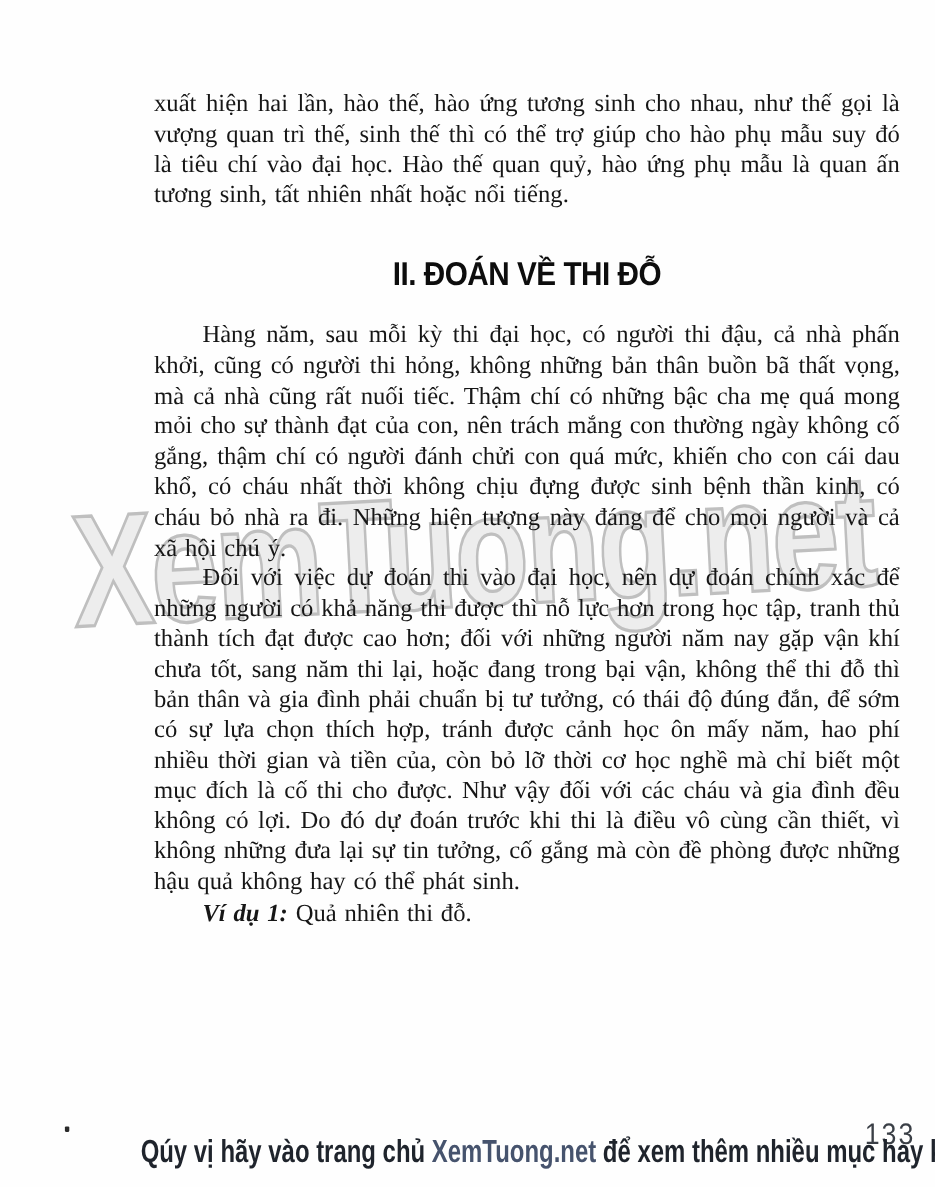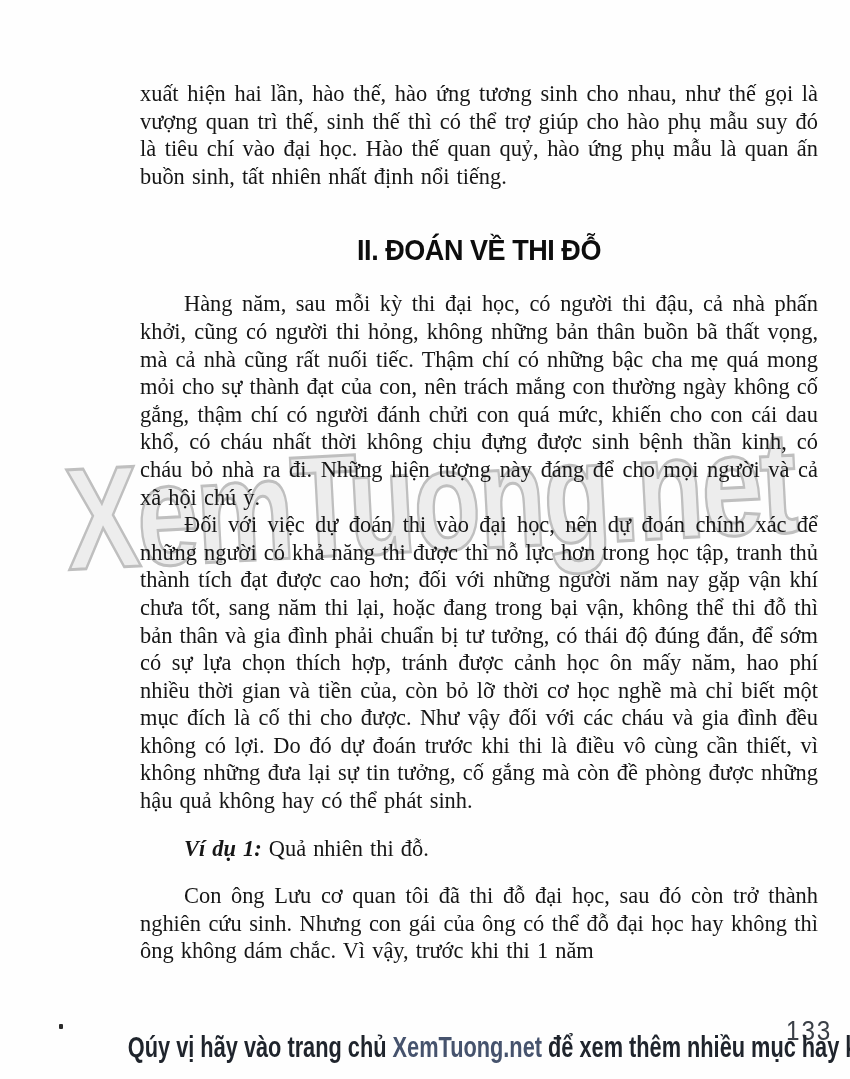--- a/index.html
+++ b/index.html
@@ -52,21 +52,21 @@
     text-align: center;
     font-family: "Liberation Sans", sans-serif;
     font-weight: bold;
     font-size: 30px;
     line-height: 36px;
     letter-spacing: -0.5px;
     transform: scaleX(0.9);
     transform-origin: center;
     color: #0d0d0d;
   }
-  .example { margin: 20px 0; }
+  .example { margin: 1px 0; }
   .example .label { font-weight: bold; font-style: italic; }
   .page-number {
     position: absolute;
     top: 1016px; right: 18px;
     z-index: 1;
     font-family: "Liberation Sans", sans-serif;
     font-size: 27px;
     color: #3a3f46;
     letter-spacing: 2px;
     transform: scaleX(0.9);
@@ -105,34 +105,33 @@
 </style>
 </head>
 <body>
 
 <div class="page">
 
   <div class="watermark">XemTuong.net</div>
 
   <main class="text-block">
 
-    <p class="para">xuất hiện hai lần, hào thế, hào ứng tương sinh cho nhau, như thế gọi là vượng quan trì thế, sinh thế thì có thể trợ giúp cho hào phụ mẫu suy đó là tiêu chí vào đại học. Hào thế quan quỷ, hào ứng phụ mẫu là quan ấn buồn sinh, tất nhiên nhất định nổi tiếng.</p>
+    <p class="para">xuất hiện hai lần, hào thế, hào ứng tương sinh cho nhau, như thế gọi là vượng quan trì thế, sinh thế thì có thể trợ giúp cho hào phụ mẫu suy đó là tiêu chí vào đại học. Hào thế quan quỷ, hào ứng phụ mẫu là quan ấn tương sinh, tất nhiên nhất hoặc nổi tiếng.</p>
 
     <h2 class="heading">II. ĐOÁN VỀ THI ĐỖ</h2>
 
     <p class="para indent">Hàng năm, sau mỗi kỳ thi đại học, có người thi đậu, cả nhà phấn khởi, cũng có người thi hỏng, không những bản thân buồn bã thất vọng, mà cả nhà cũng rất nuối tiếc. Thậm chí có những bậc cha mẹ quá mong mỏi cho sự thành đạt của con, nên trách mắng con thường ngày không cố gắng, thậm chí có người đánh chửi con quá mức, khiến cho con cái dau khổ, có cháu nhất thời không chịu đựng được sinh bệnh thần kinh, có cháu bỏ nhà ra đi. Những hiện tượng này đáng để cho mọi người và cả xã hội chú ý.</p>
 
     <p class="para indent">Đối với việc dự đoán thi vào đại học, nên dự đoán chính xác để những người có khả năng thi được thì nỗ lực hơn trong học tập, tranh thủ thành tích đạt được cao hơn; đối với những người năm nay gặp vận khí chưa tốt, sang năm thi lại, hoặc đang trong bại vận, không thể thi đỗ thì bản thân và gia đình phải chuẩn bị tư tưởng, có thái độ đúng đắn, để sớm có sự lựa chọn thích hợp, tránh được cảnh học ôn mấy năm, hao phí nhiều thời gian và tiền của, còn bỏ lỡ thời cơ học nghề mà chỉ biết một mục đích là cố thi cho được. Như vậy đối với các cháu và gia đình đều không có lợi. Do đó dự đoán trước khi thi là điều vô cùng cần thiết, vì không những đưa lại sự tin tưởng, cố gắng mà còn đề phòng được những hậu quả không hay có thể phát sinh.</p>
 
     <p class="para indent example">
       <span class="label">Ví dụ 1:</span>
       <span>Quả nhiên thi đỗ.</span>
     </p>
 
-    <p class="para indent">Con ông Lưu cơ quan tôi đã thi đỗ đại học, sau đó còn trở thành nghiên cứu sinh. Nhưng con gái của ông có thể đỗ đại học hay không thì ông không dám chắc. Vì vậy, trước khi thi 1 năm</p>
 
   </main>
 
   <div class="page-number">133</div>
 
   <div class="scan-speck"></div>
 
   <footer class="footer">
     <div class="footer-inner">
       <span>Qúy vị hãy vào trang chủ</span>

